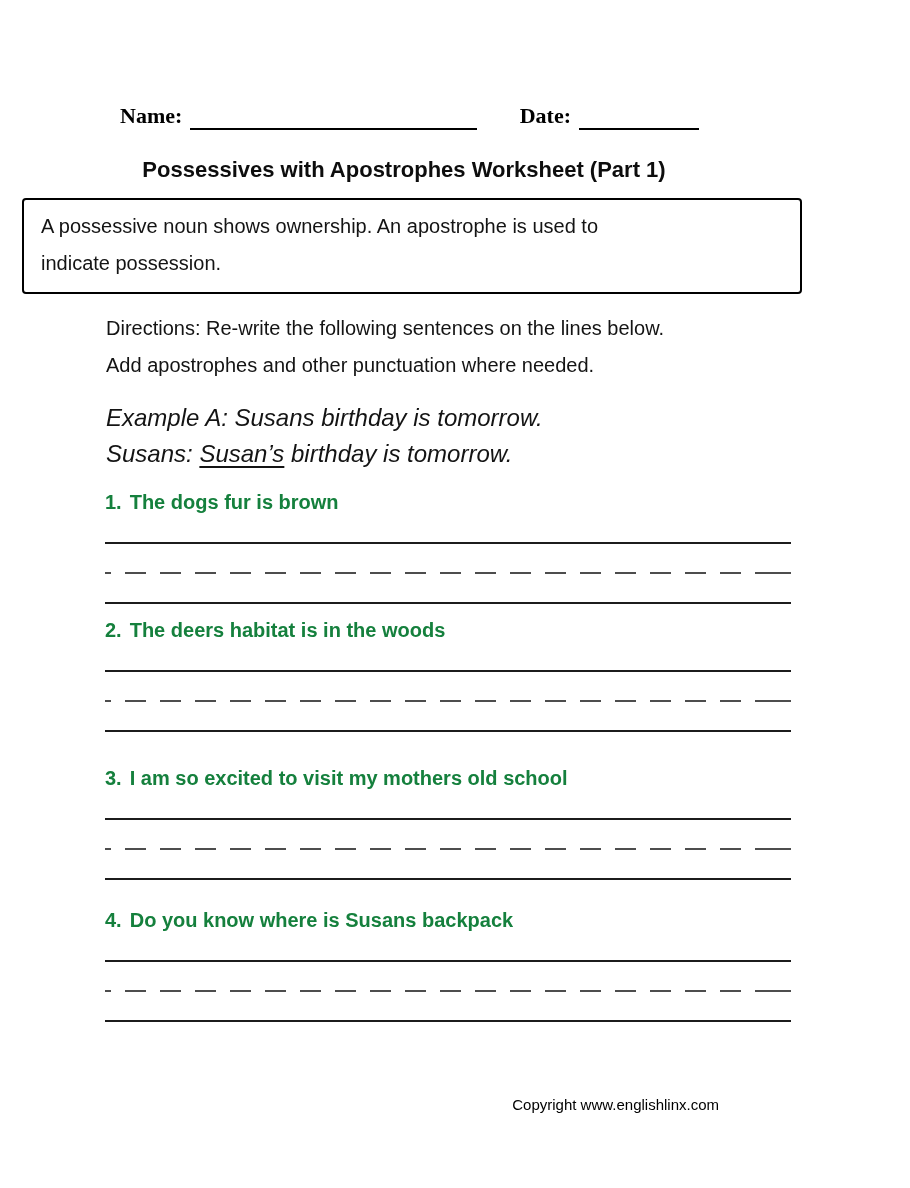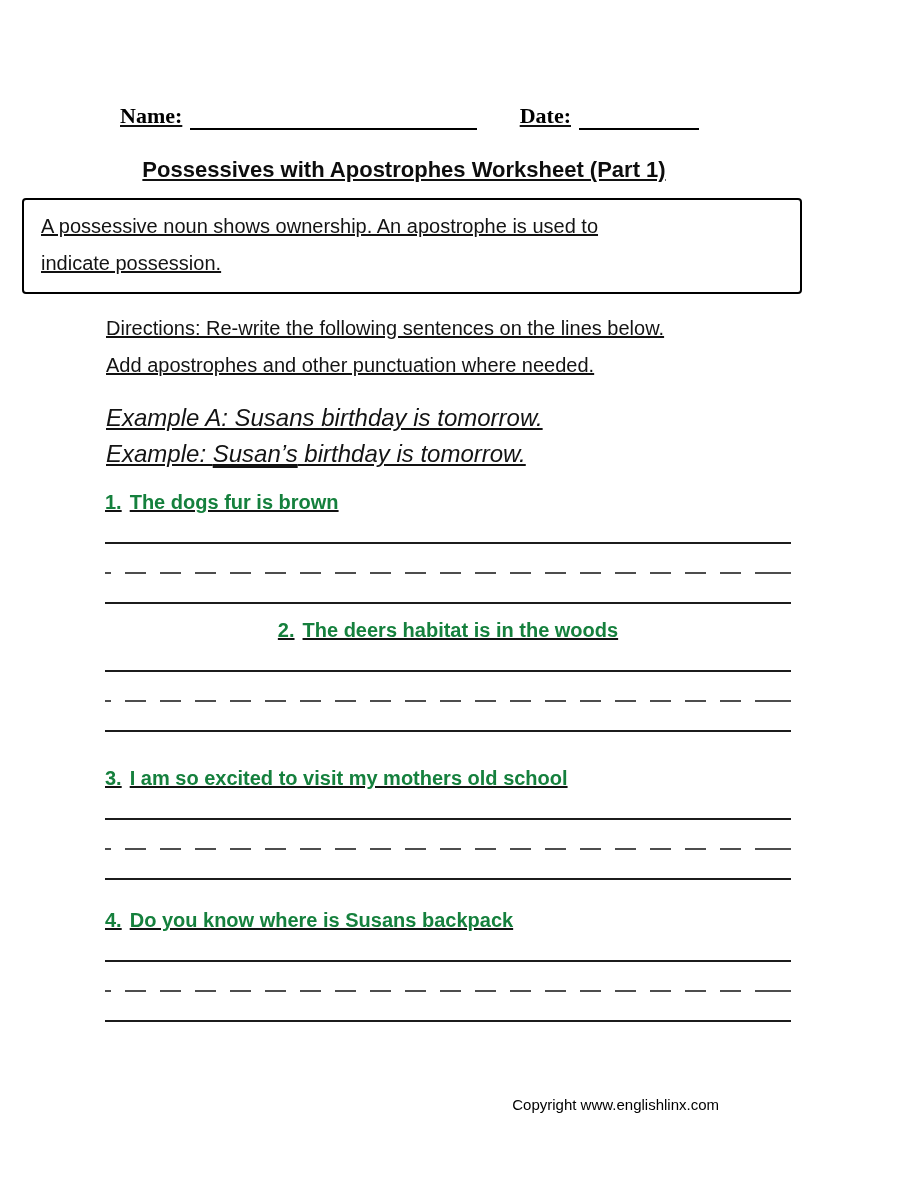--- a/index.html
+++ b/index.html
@@ -9,21 +9,20 @@
   }
   .page {
     position: relative;
     width: 824px;
     height: 1188px;
     background: #ffffff;
     color: #111111;
     font-family: "Liberation Sans", sans-serif;
     overflow: hidden;
     box-sizing: border-box;
-    text-decoration: underline;
   }
 
   
   .header-row {
     display: flex;
     justify-content: space-between;
     align-items: flex-end;
     margin: 0 125px 0 120px;
     padding-top: 102px;
   }
@@ -89,21 +88,21 @@
     text-decoration-thickness: 2px;
     text-underline-offset: 4px;
   }
 
   
   .questions {
     margin-left: 105px;
     width: 686px;
   }
   .question.q1 { margin-top: 16px; }
-  .question.q2 { margin-top: 12px; text-align: center; }
+  .question.q2 { margin-top: 12px; }
   .question.q3 { margin-top: 32px; }
   .question.q4 { margin-top: 26px; }
   .q-text {
     font-size: 20px;
     font-weight: 600;
     line-height: 28px;
     color: #15803d;
   }
   .q-num { margin-right: 8px; }
   .q-lines { margin-top: 26px; }
@@ -150,21 +149,21 @@
     <div>indicate possession.</div>
   </div>
 
   <div class="directions">
     <div>Directions: Re-write the following sentences on the lines below.</div>
     <div>Add apostrophes and other punctuation where needed.</div>
   </div>
 
   <div class="example">
     <div>Example A: Susans birthday is tomorrow.</div>
-    <div><span>Example: </span><span class="ul">Susan’s</span><span> birthday is tomorrow.</span></div>
+    <div><span>Susans: </span><span class="ul">Susan’s</span><span> birthday is tomorrow.</span></div>
   </div>
 
   <div class="questions">
 
     <div class="question q1">
       <div class="q-text">
         <span class="q-num">1.</span><span>The dogs fur is brown</span>
       </div>
       <div class="q-lines">
         <div class="answer-line solid"></div>

